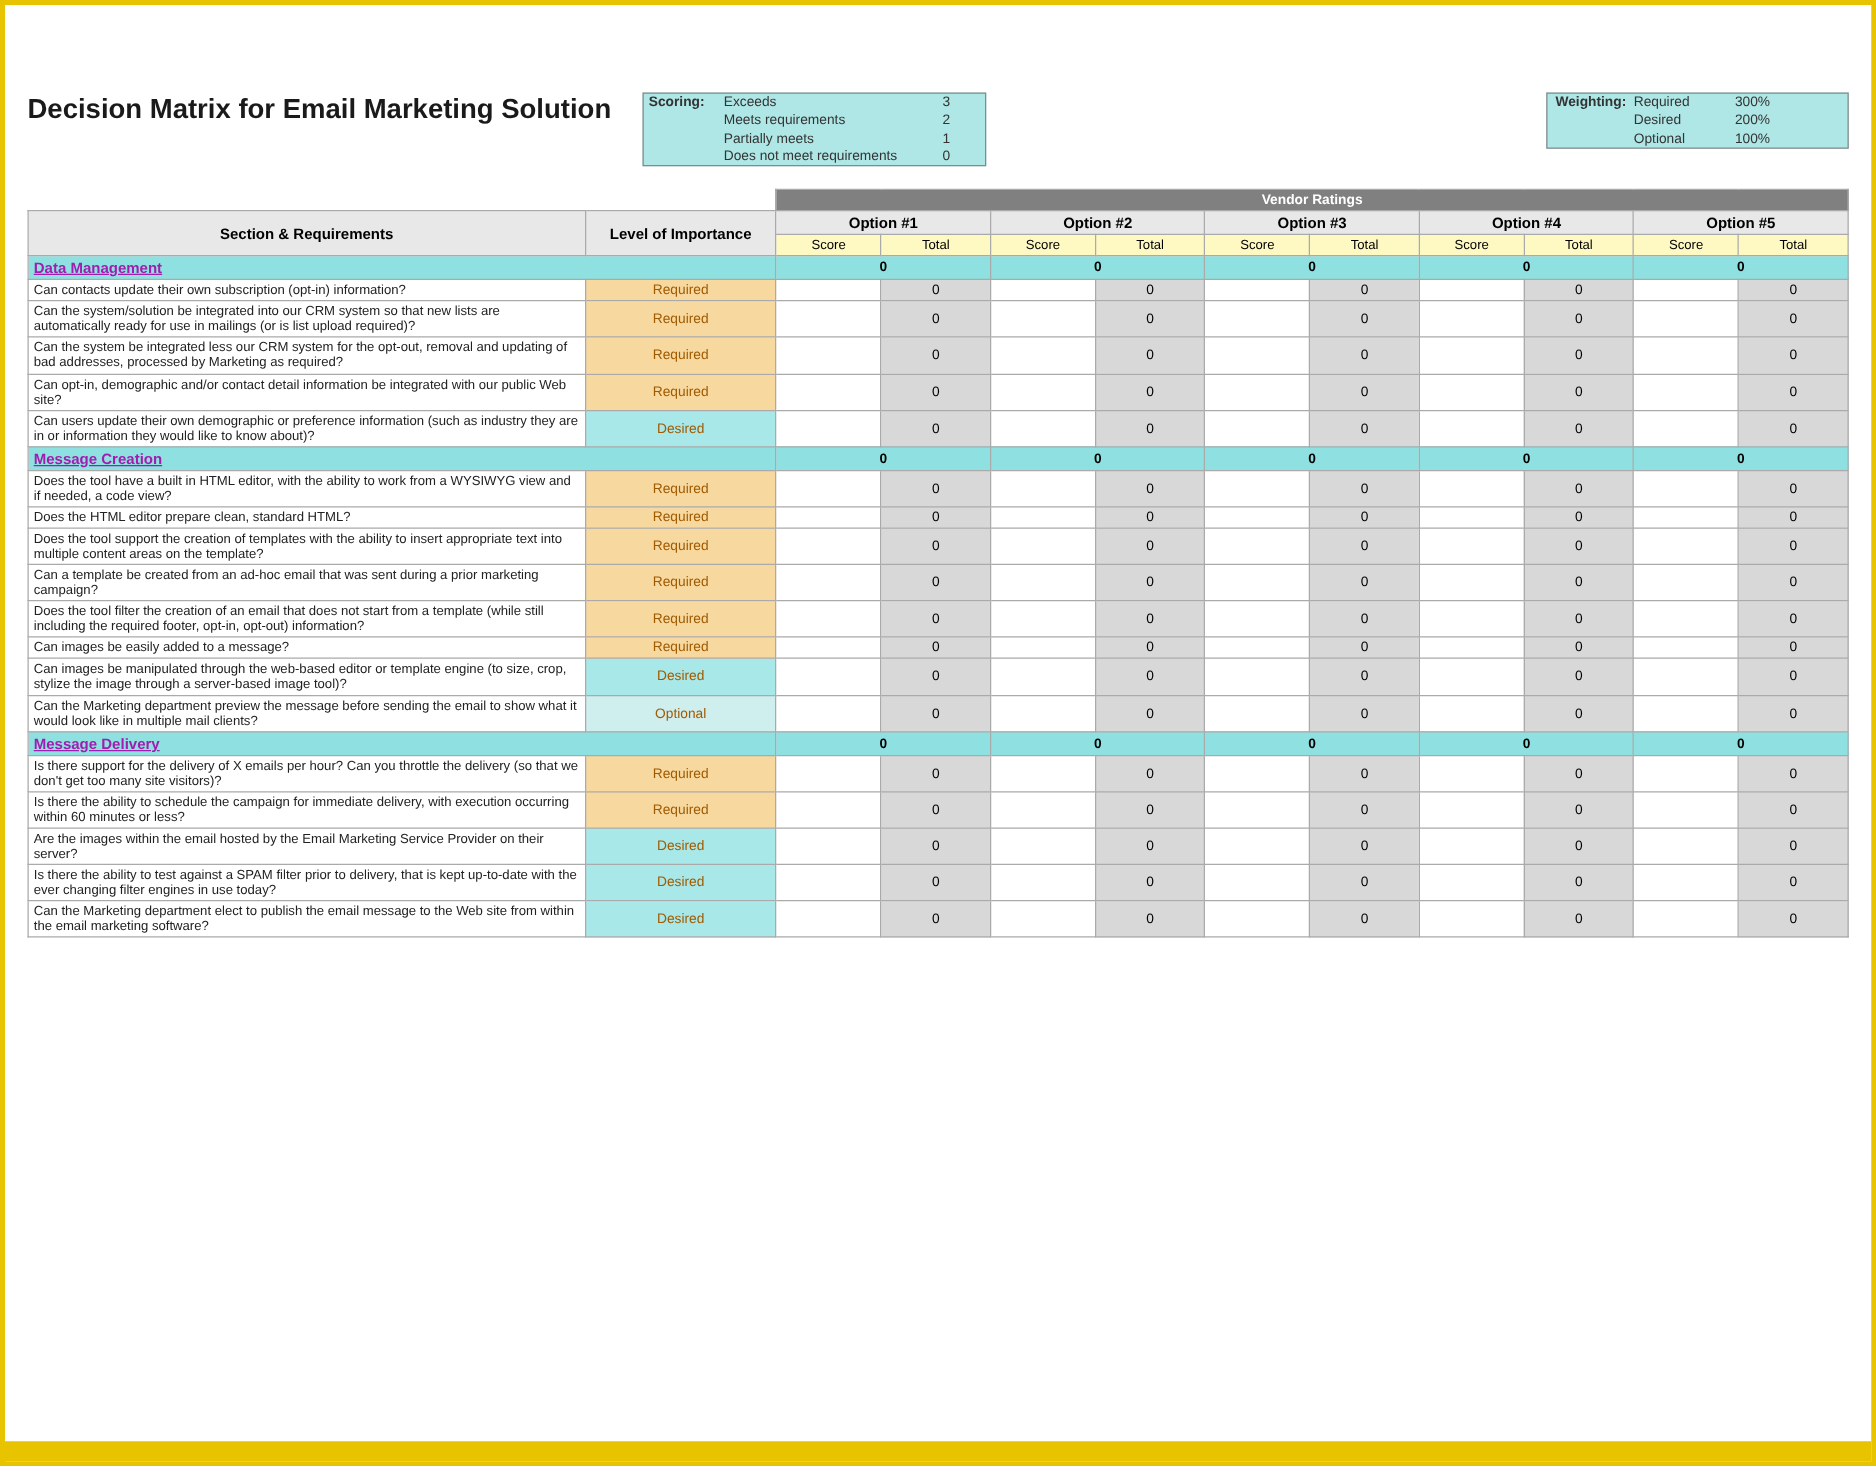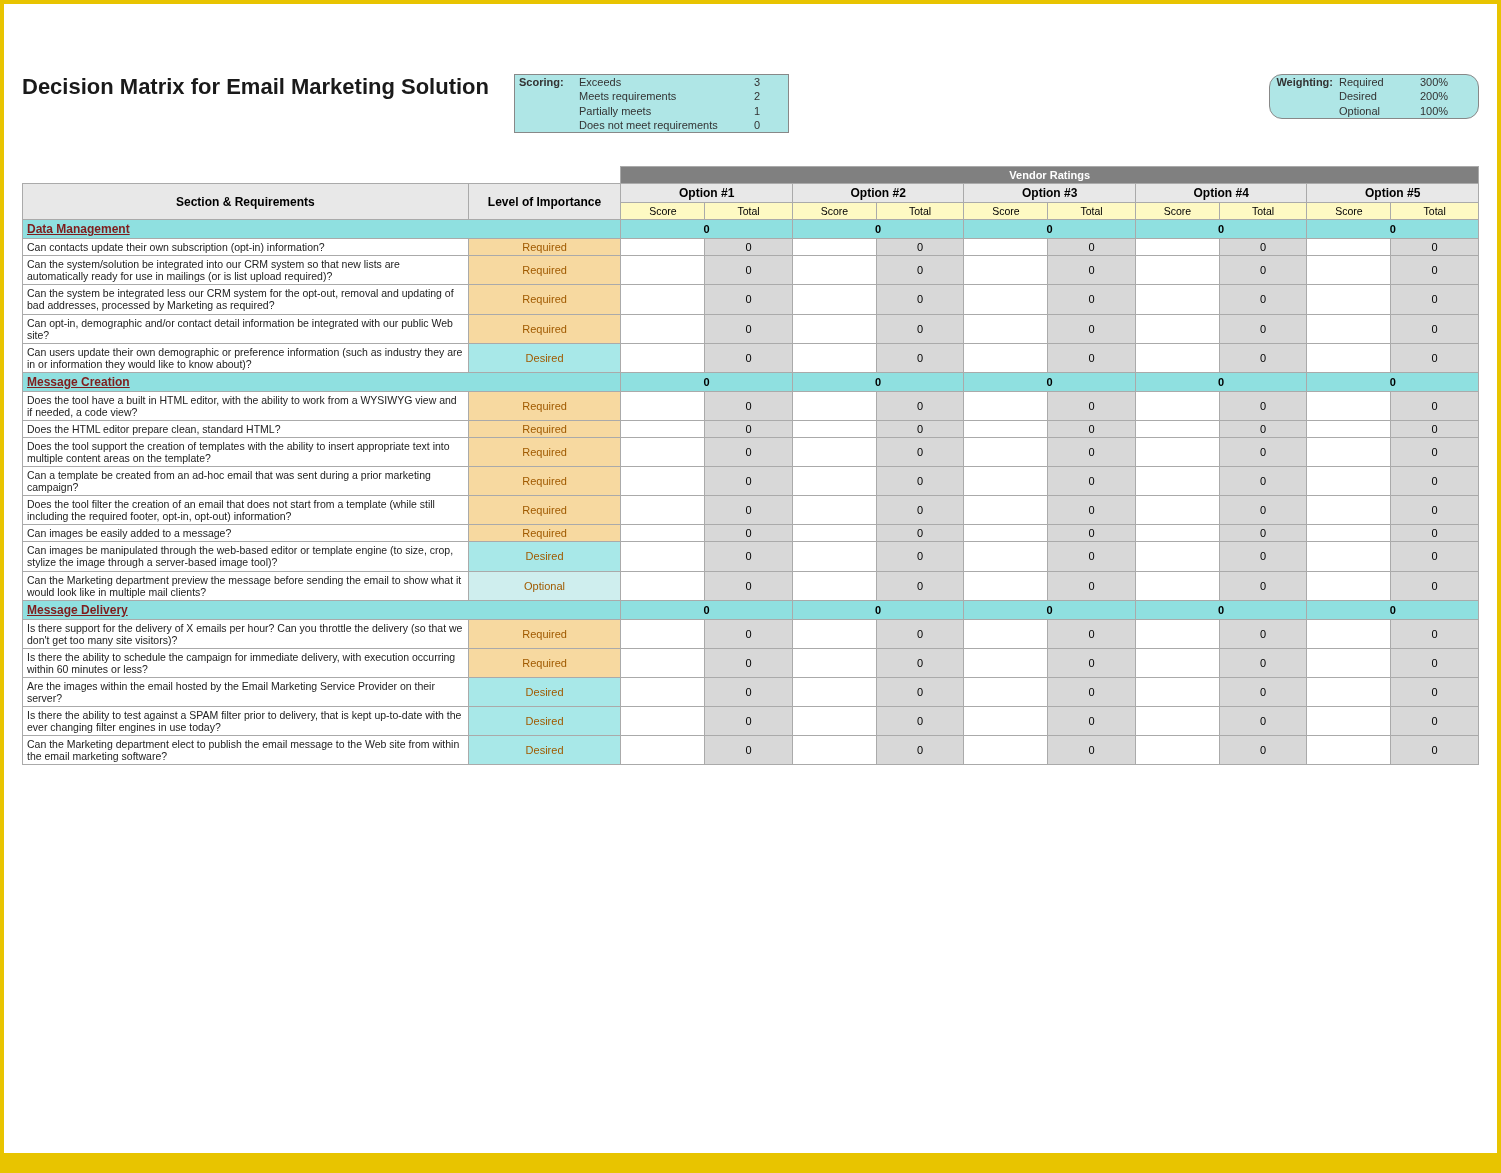--- a/index.html
+++ b/index.html
@@ -16,21 +16,21 @@
     padding: 0;
     position: relative;
     background: #fff;
   }
   .inner {
     padding: 70px 18px 0 18px;
   }
   .header-row {
     display: flex;
     align-items: flex-start;
-    margin-bottom: 33px;
+    margin-bottom: 18px;
   }
   .title {
     font-size: 22px;
     font-weight: bold;
     color: #1a1a1a;
     flex: 0 0 480px;
   }
   .legend-box {
     background: #afe6e6;
     border: 1px solid #888;
@@ -55,25 +55,24 @@
     padding-right: 18px;
   }
   .legend-text {
     flex: 1;
   }
   .legend-val {
     width: 30px;
     text-align: left;
   }
   .weighting-box {
-    width: 210px;
+    width: 242px;
     margin-left: auto;
     display: flex;
     flex-direction: column;
-    border-radius: 13px;
   }
   .weight-row {
     display: flex;
     padding: 0 4px;
     line-height: 1.3;
   }
   .weight-label {
     width: 65px;
     font-weight: bold;
     text-align: right;
@@ -118,21 +117,21 @@
   }
   th.sub {
     background: #fef9c3;
     font-weight: normal;
     text-align: center;
     font-size: 10.5px;
   }
   .section-row td {
     background: #8fe0e0;
     font-weight: bold;
-    color: #7f1d1d;
+    color: #a21caf;
     text-decoration: underline;
     font-size: 12px;
     padding: 2px 6px;
   }
   .section-row td.totcell {
     font-weight: bold;
     text-align: center;
     color: #000;
     text-decoration: none;
     font-size: 11px;

